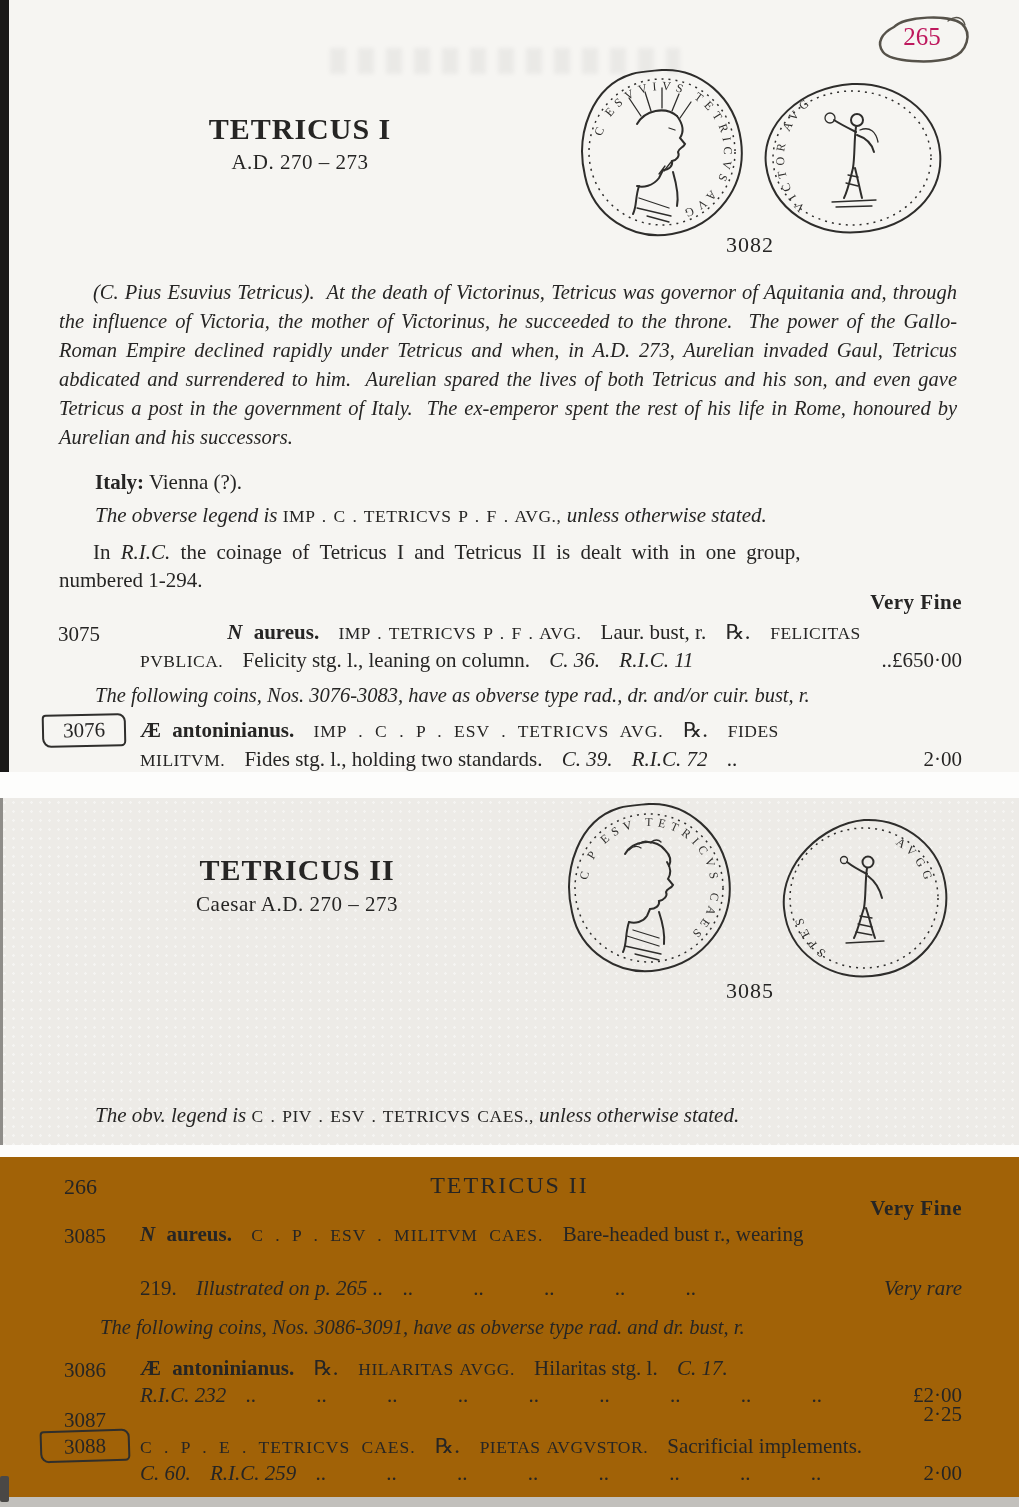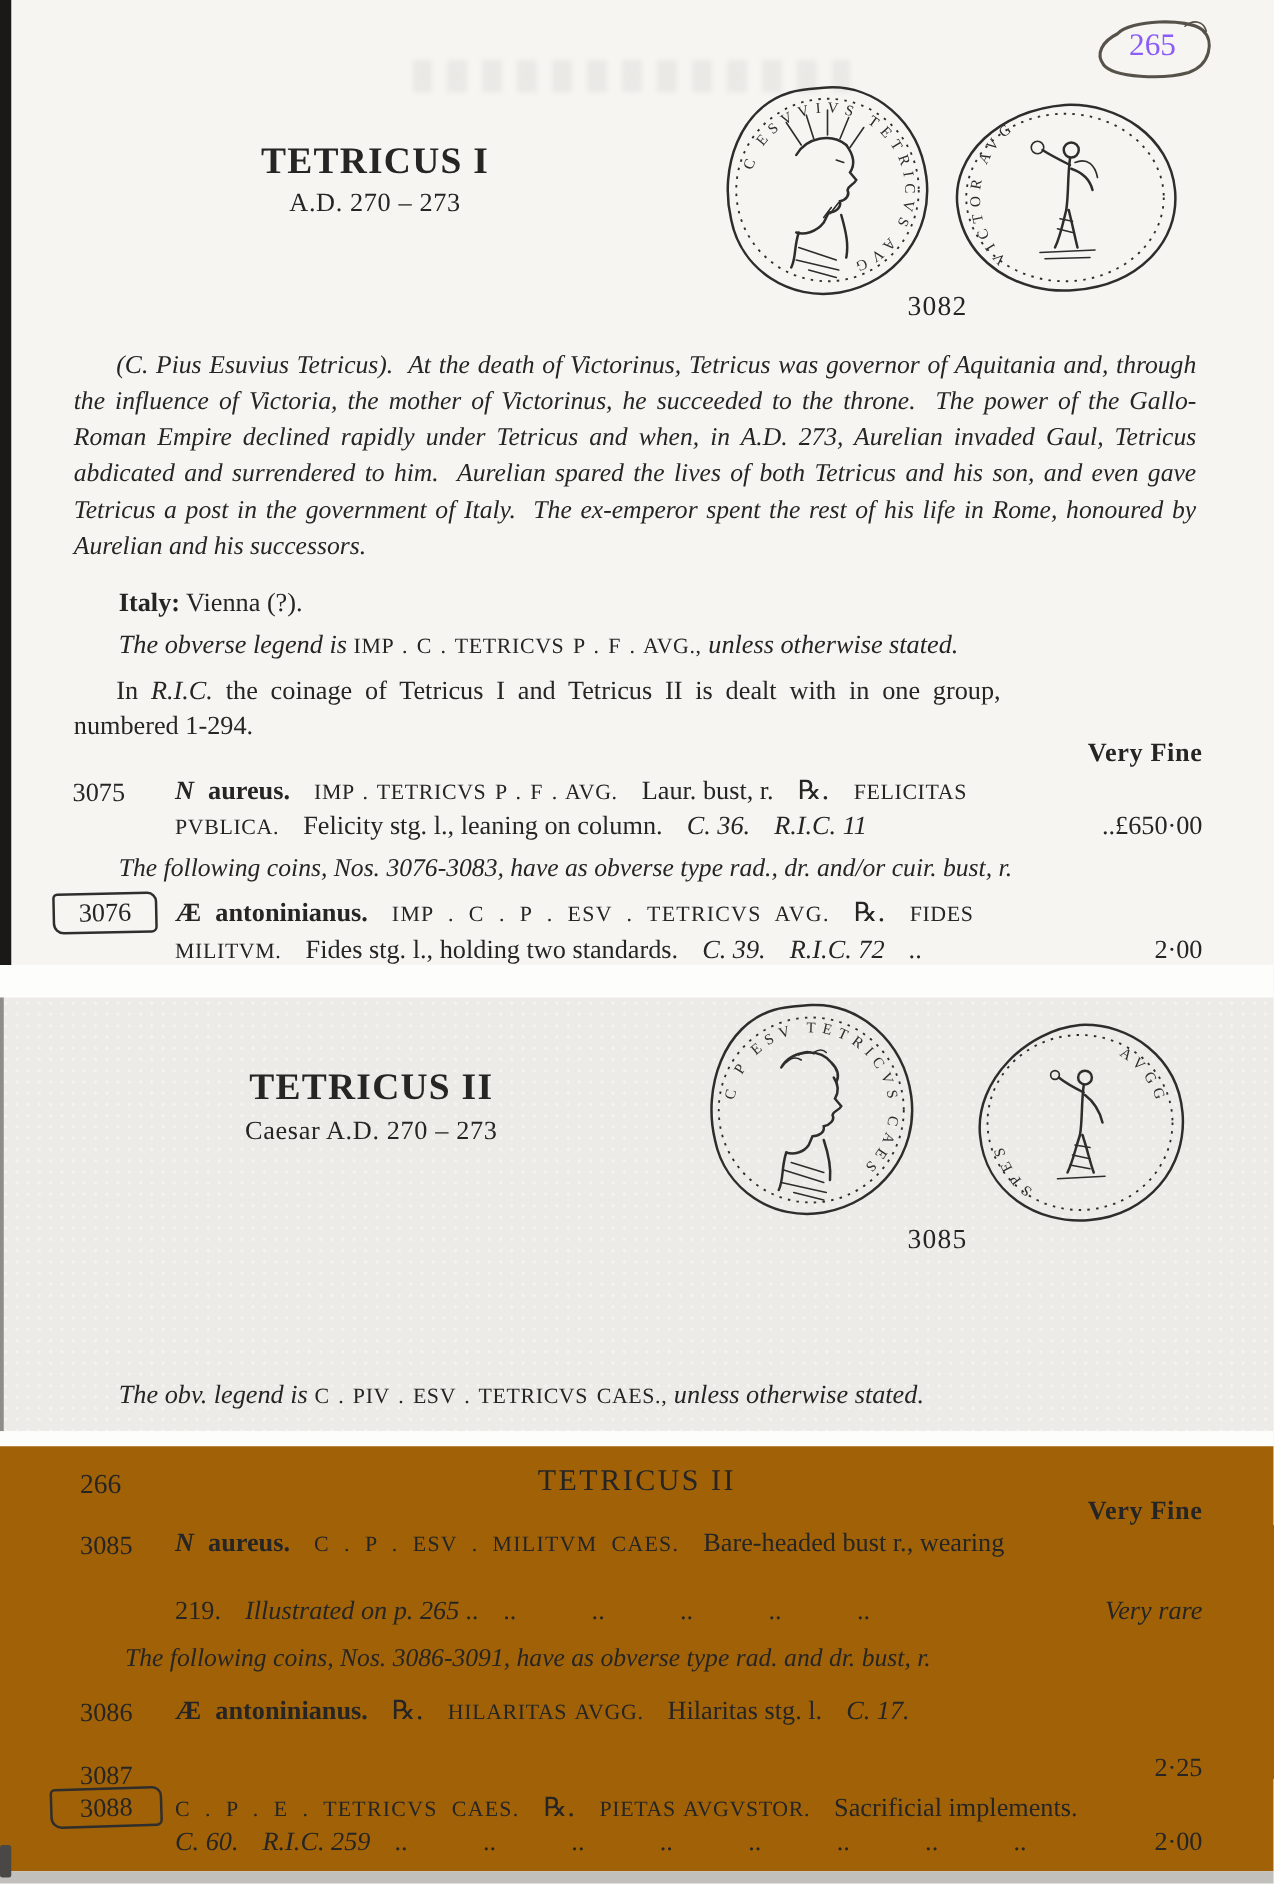--- a/index.html
+++ b/index.html
@@ -33,21 +33,21 @@
   .num{position:absolute;font-size:21px;}
   .line{position:absolute;left:140px;width:822px;font-size:21px;white-space:nowrap;}
   .line > span{margin-right:14px;}
   .line > .tight{margin-right:6px;}
   .price{position:absolute;right:0;margin-right:0 !important;font-size:21px;}
   .dots{word-spacing:55px;white-space:pre;}
   .note{font-size:20.5px;font-style:italic;white-space:nowrap;}
   .handbox{position:absolute;border:2.5px solid #2f2e2c;border-radius:4px 8px 5px 9px;
            transform:rotate(-1.2deg);text-align:center;font-size:21px;background:transparent;}
   .folio-circle{position:absolute;left:872px;top:12px;width:100px;height:52px;}
-  .folio-circle .val{position:absolute;left:0;top:11px;width:100%;text-align:center;font-size:25px;color:#8b5cf6;}
+  .folio-circle .val{position:absolute;left:0;top:11px;width:100%;text-align:center;font-size:25px;color:#be185d;}
   .running-title{font-size:24px;letter-spacing:2px;text-align:center;}
   .folio{font-size:22px;}
   svg.coin{position:absolute;}
   svg.coin *{vector-effect:non-scaling-stroke;}
   .coin-stroke{stroke:#2e2d2b;fill:none;stroke-width:2;stroke-linecap:round;}
   .coin-thin{stroke:#2e2d2b;fill:none;stroke-width:1.3;stroke-linecap:round;}
   .coin-bead{stroke:#2e2d2b;fill:none;stroke-width:1.5;stroke-dasharray:2 5;}
   .coin-letters{font-family:"Liberation Serif",serif;font-size:12px;fill:#2e2d2b;letter-spacing:5px;}
 </style>
 </head>
@@ -124,21 +124,21 @@
     <div class="abs body21" style="left:59px;top:540px;width:900px;text-indent:34px;word-spacing:5px;">
       <span>In</span>
       <span class="it">R.I.C.</span>
       <span>the coinage of Tetricus I and Tetricus II is dealt with in one group,</span>
     </div>
     <div class="abs body21" style="left:59px;top:568px;">numbered 1-294.</div>
 
     <div class="abs grade" style="right:57px;top:590px;">Very Fine</div>
 
     <div class="num" style="left:58px;top:622px;">3075</div>
-    <div class="line" style="top:620px;">
+    <div class="line" style="top:620px;text-align:center;">
       <span class="it b tight">N</span>
       <span class="b">aureus.</span>
       <span class="caps">IMP . TETRICVS P . F . AVG.</span>
       <span>Laur. bust, r.</span>
       <span class="rx">℞.</span>
       <span class="caps">FELICITAS</span>
     </div>
     <div class="line" style="top:648px;">
       <span class="caps">PVBLICA.</span>
       <span>Felicity stg. l., leaning on column.</span>
@@ -247,20 +247,25 @@
 
     <div class="num" style="left:64px;top:201px;">3086</div>
     <div class="line" style="top:199px;">
       <span class="b tight">Æ</span>
       <span class="b">antoninianus.</span>
       <span class="rx">℞.</span>
       <span class="caps">HILARITAS AVGG.</span>
       <span>Hilaritas stg. l.</span>
       <span class="ref">C. 17.</span>
     </div>
+    <div class="line" style="top:226px;">
+      <span class="ref">R.I.C. 232</span>
+      <span class="dots">.. .. .. .. .. .. .. .. ..</span>
+      <span class="price">£2·00</span>
+    </div>
 
     <div class="num" style="left:64px;top:251px;">3087</div>
     <div class="abs body21" style="right:57px;top:245px;">2·25</div>
 
     <div class="handbox" style="left:40px;top:273px;width:86px;height:28px;line-height:28px;transform:rotate(-1.8deg);">3088</div>
     <div class="line" style="top:277px;">
       <span class="caps-wide">C . P . E . TETRICVS CAES.</span>
       <span class="rx">℞.</span>
       <span class="caps">PIETAS AVGVSTOR.</span>
       <span>Sacrificial implements.</span>

